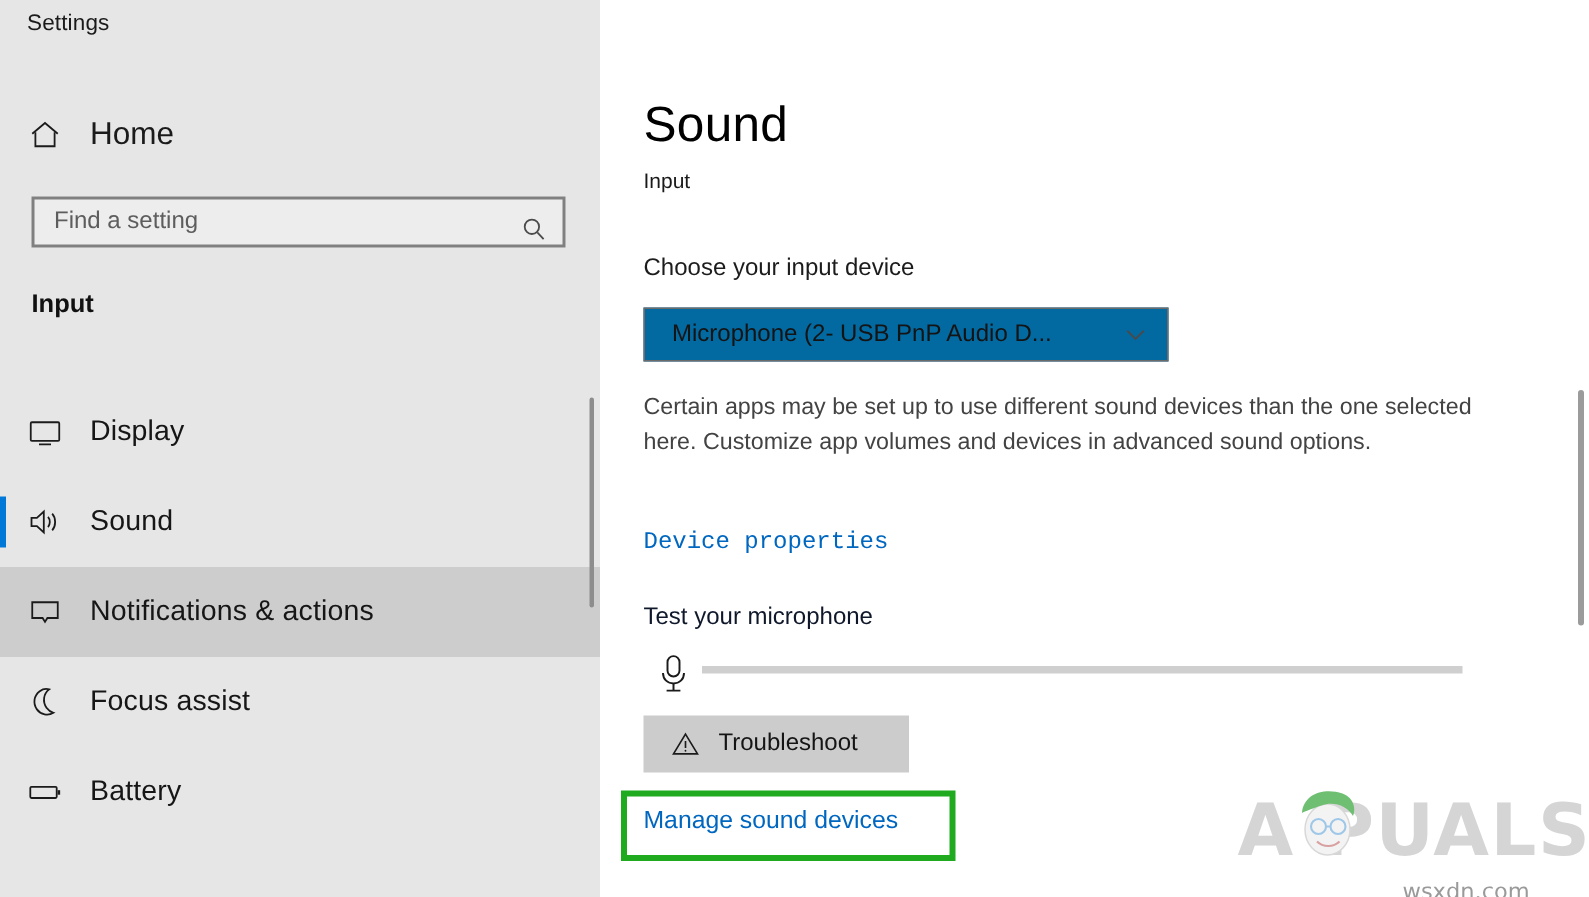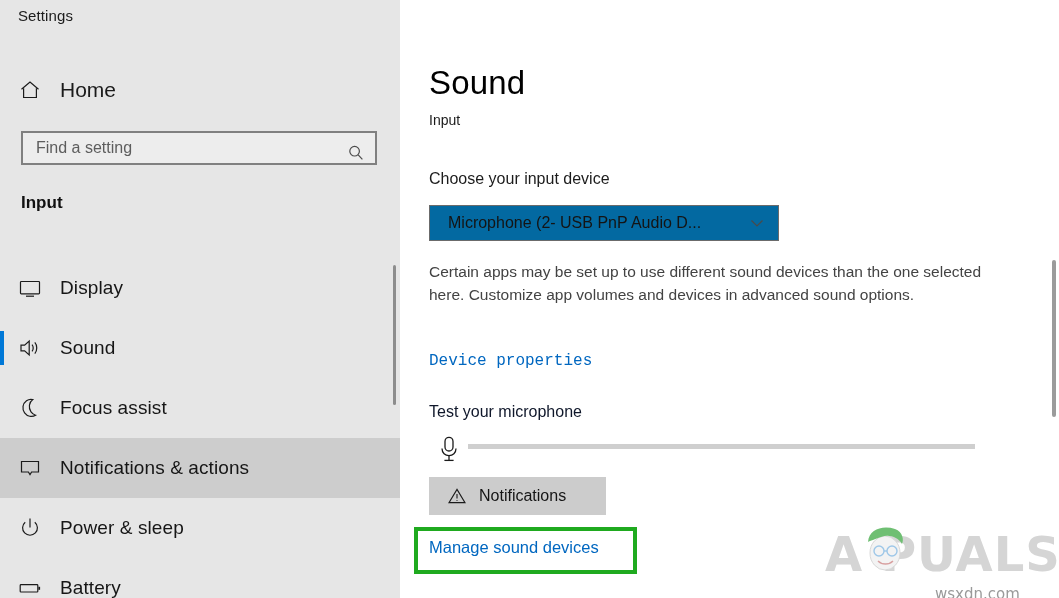--- a/index.html
+++ b/index.html
@@ -415,50 +415,40 @@
         <span class="nav-icon">
           <svg width="26" height="26" viewBox="0 0 26 26" fill="none" stroke="#1b1b1b" stroke-width="1.2">
             <path d="M4 10.2 H7.6 L12.2 6 V20 L7.6 15.8 H4 Z"></path>
             <path d="M15 9.6 C16.6 11.4 16.6 14.6 15 16.4"></path>
             <path d="M17.8 7.4 C20.4 10.3 20.4 15.7 17.8 18.6"></path>
           </svg>
         </span>
         <span class="nav-label">Sound</span>
       </div>
 
+      <div class="nav-item hovered">
+
+        <span class="nav-icon">
+          <svg width="26" height="26" viewBox="0 0 26 26" fill="none" stroke="#1b1b1b" stroke-width="1.2">
+            <path d="M4.5 6.5 H21.5 V17 H14.6 L13 19.6 L11.4 17 H4.5 Z"></path>
+          </svg>
+        </span>
+        <span class="nav-label">Notifications &amp; actions</span>
+      </div>
+
       <div class="nav-item">
 
         <span class="nav-icon">
           <svg width="26" height="26" viewBox="0 0 26 26" fill="none" stroke="#1b1b1b" stroke-width="1.2">
             <path d="M15.8 4.6 C12 7.4 11.2 12.9 14 16.8 C15.2 18.4 16.8 19.6 18.6 20.2 C15 22.4 10.2 21.5 7.6 17.9 C4.8 14 5.6 8.6 9.5 5.8 C11.4 4.4 13.7 4 15.8 4.6 Z"></path>
           </svg>
         </span>
         <span class="nav-label">Focus assist</span>
       </div>
 
-      <div class="nav-item hovered">
-
-        <span class="nav-icon">
-          <svg width="26" height="26" viewBox="0 0 26 26" fill="none" stroke="#1b1b1b" stroke-width="1.2">
-            <path d="M4.5 6.5 H21.5 V17 H14.6 L13 19.6 L11.4 17 H4.5 Z"></path>
-          </svg>
-        </span>
-        <span class="nav-label">Notifications &amp; actions</span>
-      </div>
-
-      <div class="nav-item">
-
-        <span class="nav-icon">
-          <svg width="26" height="26" viewBox="0 0 26 26" fill="none" stroke="#1b1b1b" stroke-width="1.2">
-            <path d="M8.2 7.2 A7.4 7.4 0 1 0 17.8 7.2"></path>
-            <line x1="13" y1="3.6" x2="13" y2="12.4"></line>
-          </svg>
-        </span>
-        <span class="nav-label">Power &amp; sleep</span>
-      </div>
 
       <div class="nav-item">
 
         <span class="nav-icon">
           <svg width="26" height="26" viewBox="0 0 26 26" fill="none" stroke="#1b1b1b" stroke-width="1.2">
             <rect x="3.2" y="9.6" width="17.6" height="7.4" rx="0.8"></rect>
             <rect x="21.4" y="11.8" width="1.7" height="3" fill="#1b1b1b" stroke="none"></rect>
           </svg>
         </span>
         <span class="nav-label">Battery</span>
@@ -529,21 +519,21 @@
     </div>
 
     <button id="troubleshoot-btn">
       <span id="troubleshoot-icon">
         <svg width="20" height="20" viewBox="0 0 20 20" fill="none" stroke="#1b1b1b" stroke-width="1.1">
           <path d="M10 3.4 L18 16.6 H2 Z"></path>
           <line x1="10" y1="8" x2="10" y2="12.6"></line>
           <circle cx="10" cy="14.5" r="0.6" fill="#1b1b1b" stroke="none"></circle>
         </svg>
       </span>
-      <span id="troubleshoot-label">Notifications</span>
+      <span id="troubleshoot-label">Troubleshoot</span>
     </button>
 
     <div id="manage-highlight"></div>
     <div id="manage-link">Manage sound devices</div>
 
     <div id="content-scroll-thumb"></div>
   </div>
 
   <div id="watermark">
     <div id="watermark-text">

